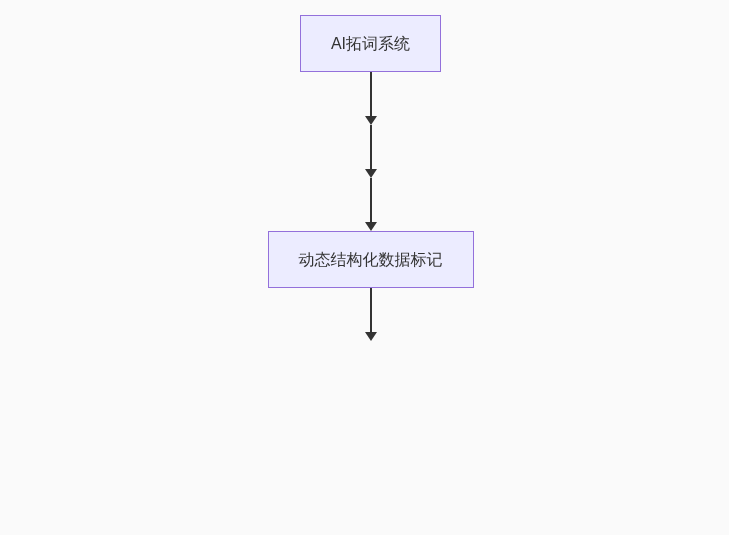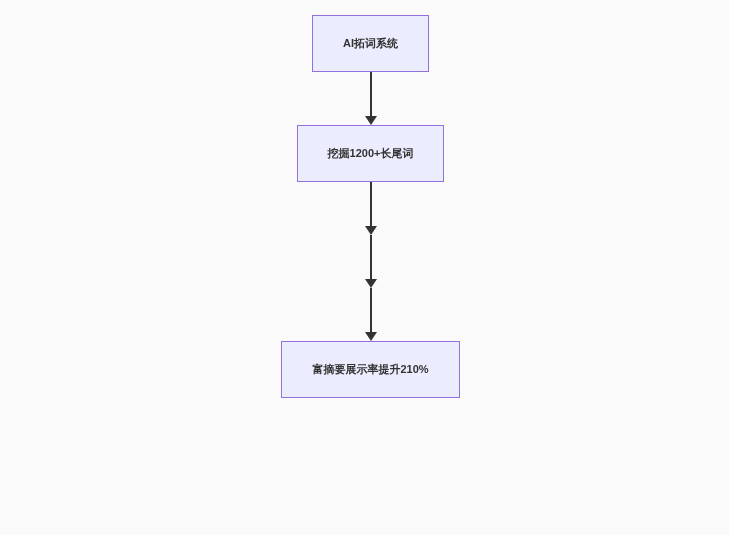--- a/index.html
+++ b/index.html
@@ -16,27 +16,26 @@
     display: flex;
     flex-direction: column;
     align-items: center;
     padding-top: 15px;
     transform: translateX(6px);
   }
   .node {
     background: var(--node-fill, #ECECFF);
     border: 1.5px solid var(--node-border, #9370DB);
     color: var(--text-color, #333333);
-    font-size: 11px;
+    font-size: 16px;
     line-height: 19px;
     padding: 18px 30px;
     text-align: center;
     white-space: nowrap;
     flex: 0 0 auto;
-    font-weight: bold;
   }
   .edge {
     display: flex;
     flex-direction: column;
     align-items: center;
     height: 53px;
     flex: 0 0 auto;
   }
   .edge .line {
     width: 2px;
@@ -59,38 +58,35 @@
 
   <div class="node">
     <span>AI拓词系统</span>
   </div>
 
   <div class="edge">
     <div class="line"></div>
     <div class="arrowhead"></div>
   </div>
 
-  <div class="node">
-    <span>挖掘1200+长尾词</span>
-  </div>
-
-  <div class="edge">
-    <div class="line"></div>
-    <div class="arrowhead"></div>
-  </div>
-
 
   <div class="edge">
     <div class="line"></div>
     <div class="arrowhead"></div>
   </div>
 
 
   <div class="edge">
     <div class="line"></div>
     <div class="arrowhead"></div>
   </div>
 
   <div class="node">
-    <span>富摘要展示率提升210%</span>
+    <span>动态结构化数据标记</span>
   </div>
+
+  <div class="edge">
+    <div class="line"></div>
+    <div class="arrowhead"></div>
+  </div>
+
 
 </div>
 
 </body></html>

